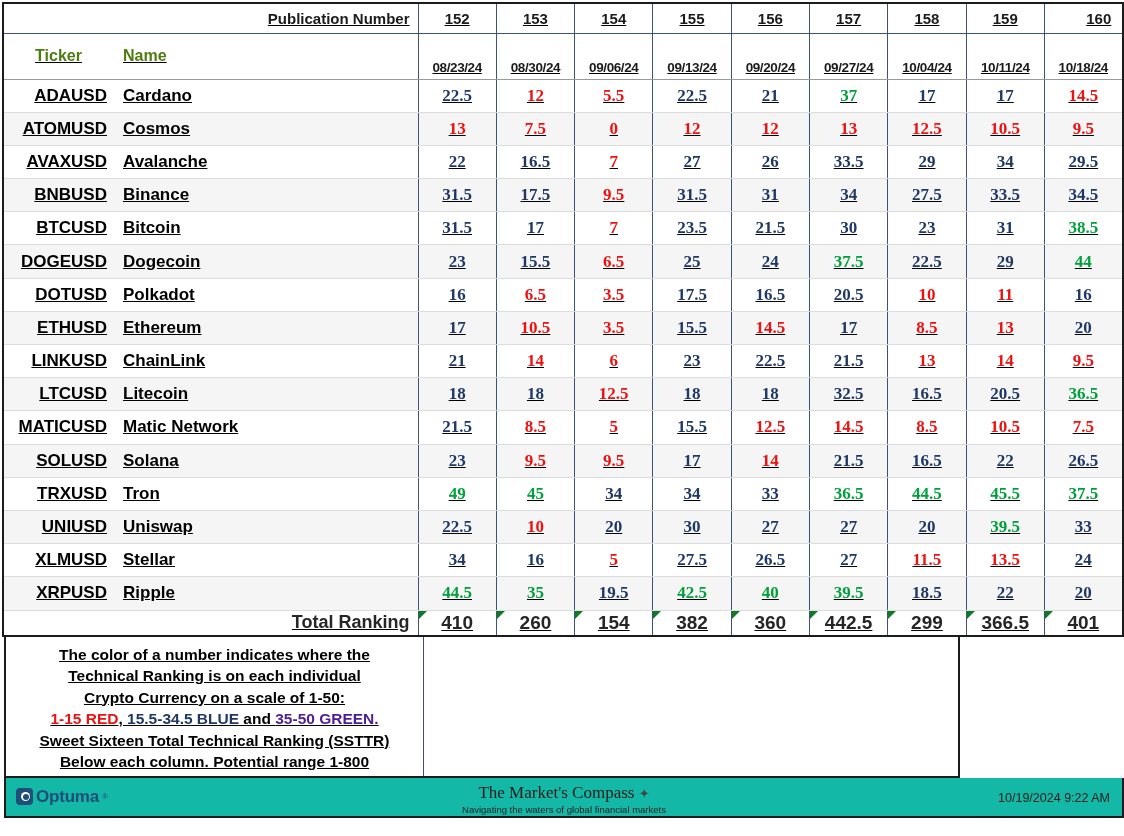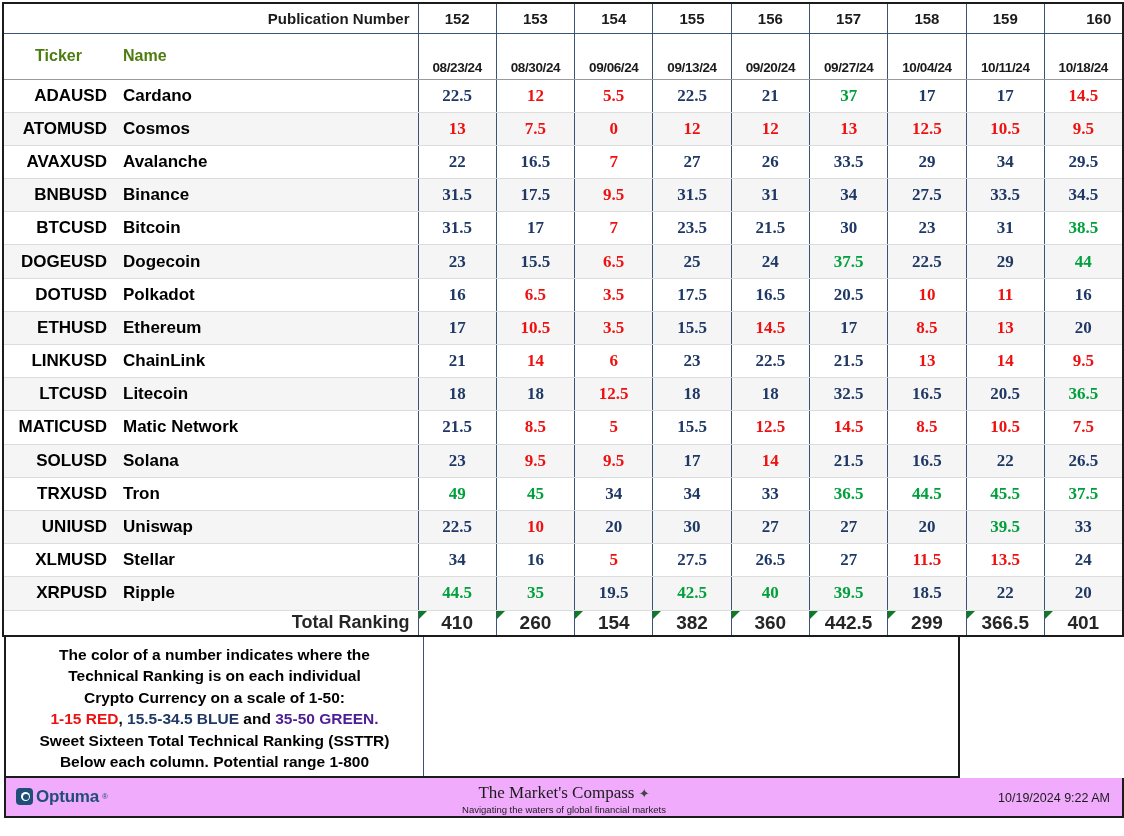--- a/index.html
+++ b/index.html
@@ -10,20 +10,21 @@
   body {
     width: 1124px; height: 836px;
     font-family: "Liberation Sans", sans-serif;
     overflow: hidden;
   }
   #page {
     width: 1124px; height: 836px;
     position: relative;
     background: #ffffff;
     padding: 2px 2px 0 2px;
+    text-decoration: underline;
   }
   table.grid {
     border-collapse: collapse;
     table-layout: fixed;
     width: 1120px;
     border-top: 2px solid #1b1b1b;
     border-left: 2px solid #1b1b1b;
     border-right: 2px solid #1b1b1b;
   }
   col.c-ticker { width: 110px; }
@@ -154,21 +155,21 @@
 
   
   .footer {
     position: relative;
     width: 1120px;
     height: 40px;
     margin-left: 2px;
     border-left: 2px solid #1b1b1b;
     border-right: 2px solid #1b1b1b;
     border-bottom: 2.5px solid #1b1b1b;
-    background: #f0abfc;
+    background: #14b8a6;
   }
   .optuma {
     position: absolute; left: 10px; top: 9px;
     display: flex; align-items: center; gap: 3px;
   }
   .optuma-mark {
     width: 17px; height: 17px;
     background: #1f4e79;
     border-radius: 4px;
     position: relative;

